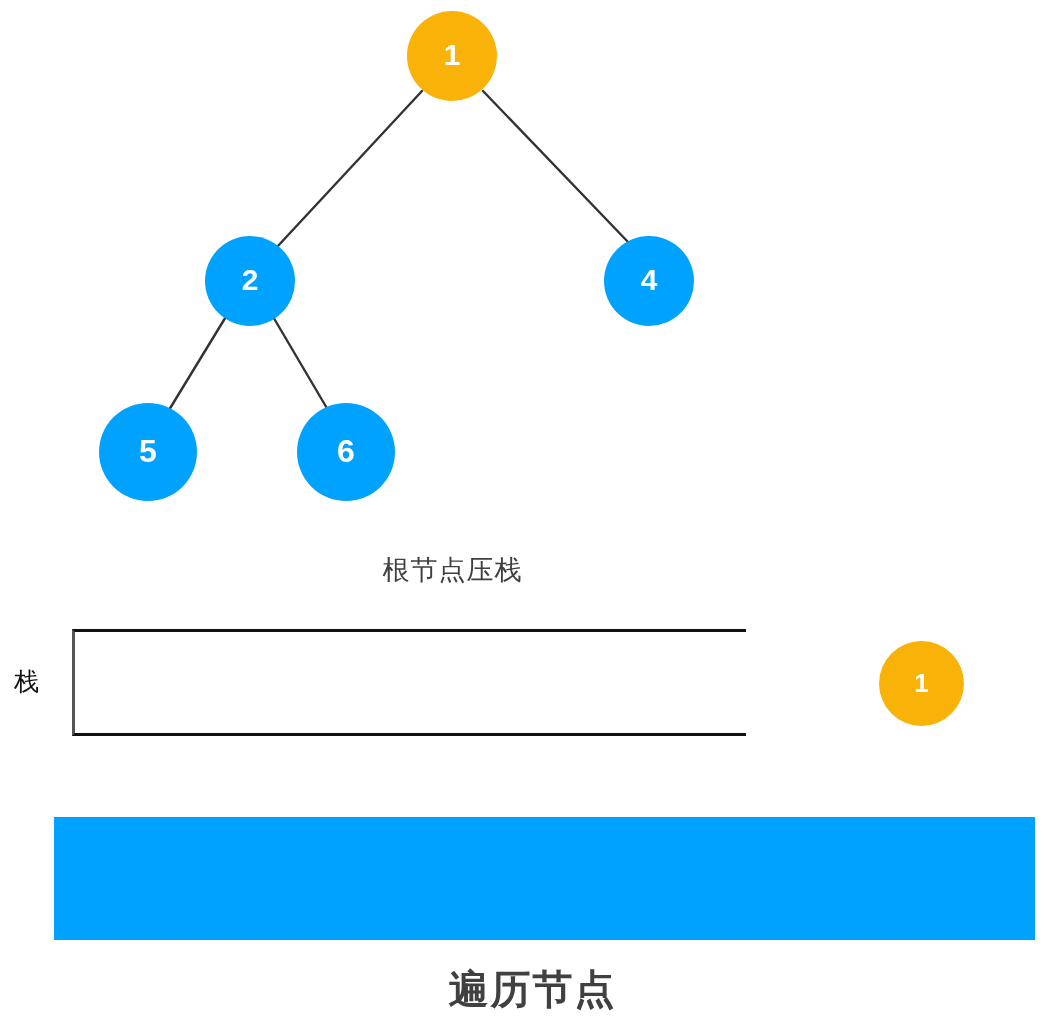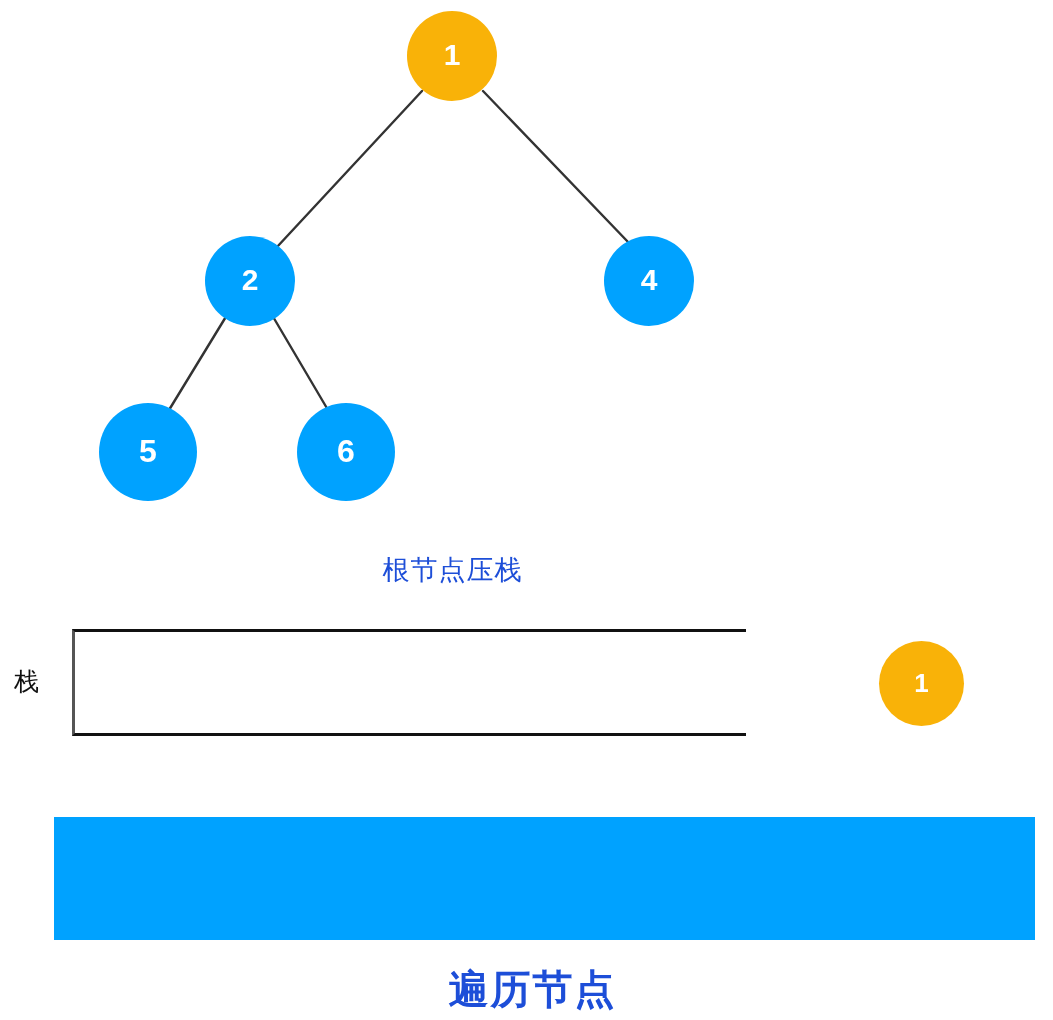--- a/index.html
+++ b/index.html
@@ -45,21 +45,21 @@
     user-select: none;
   }
   .tree-node .node-label {
     display: block;
     transform: translateY(-1px);
   }
 
   
   .caption {
     position: absolute;
-    color: #1d4ed8;
+    color: #404040;
     white-space: nowrap;
   }
   #push-caption {
     left: 0;
     top: 552px;
     width: 905px;
     text-align: center;
     font-size: 27px;
     letter-spacing: 1px;
   }

